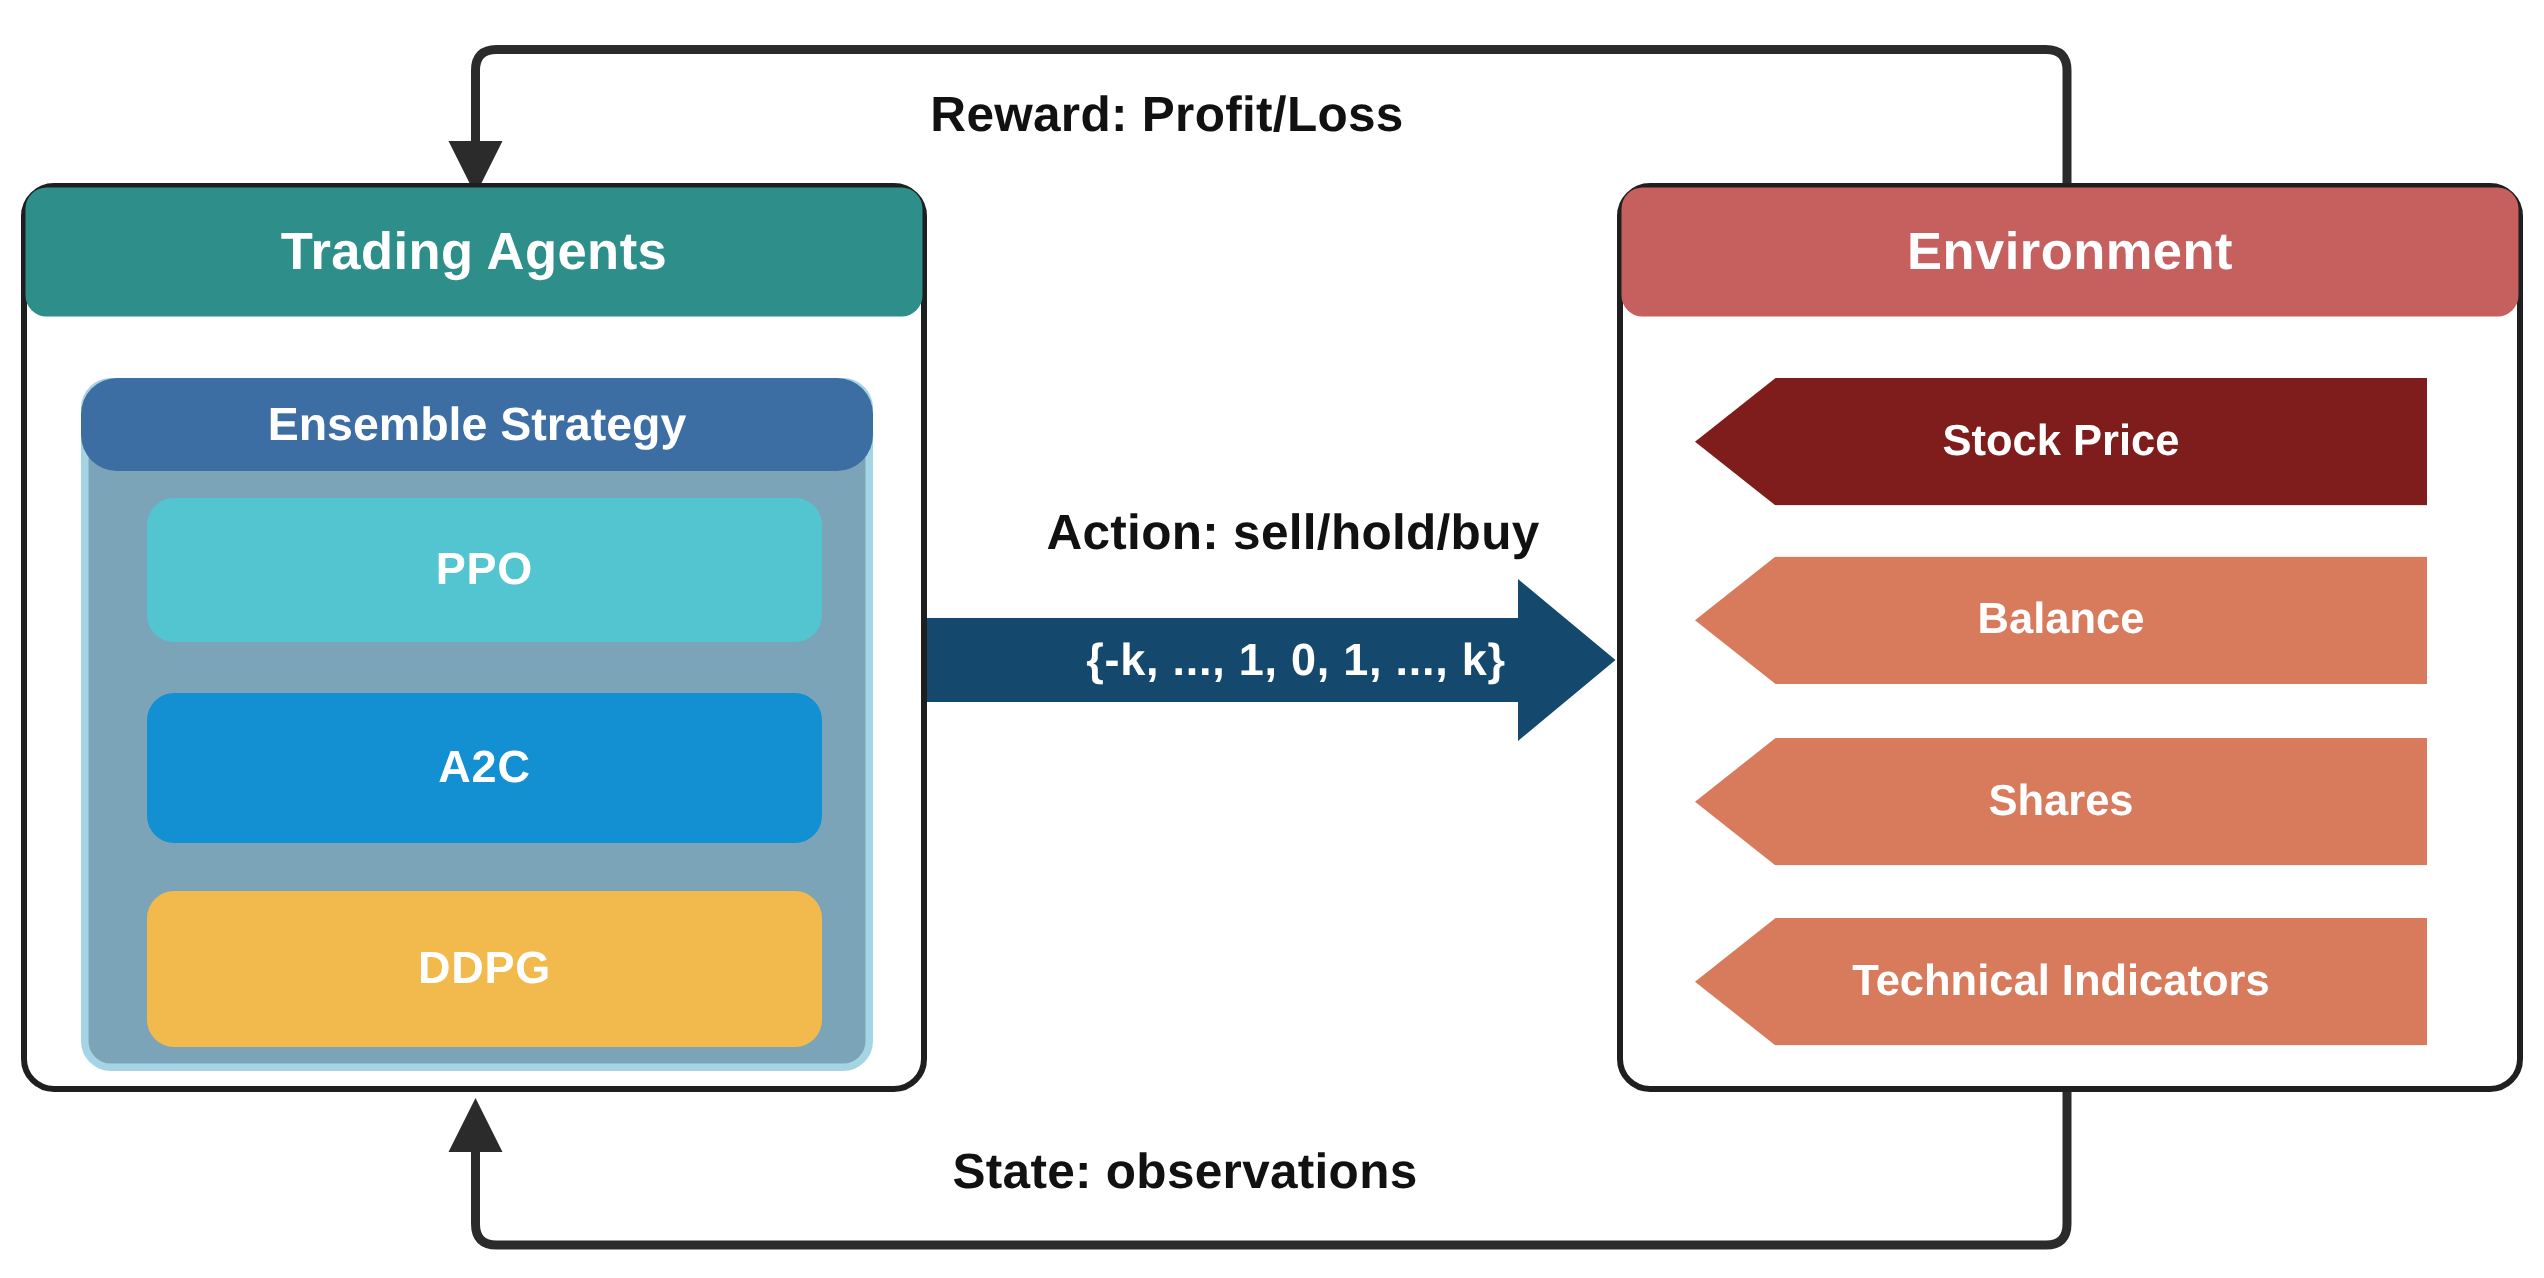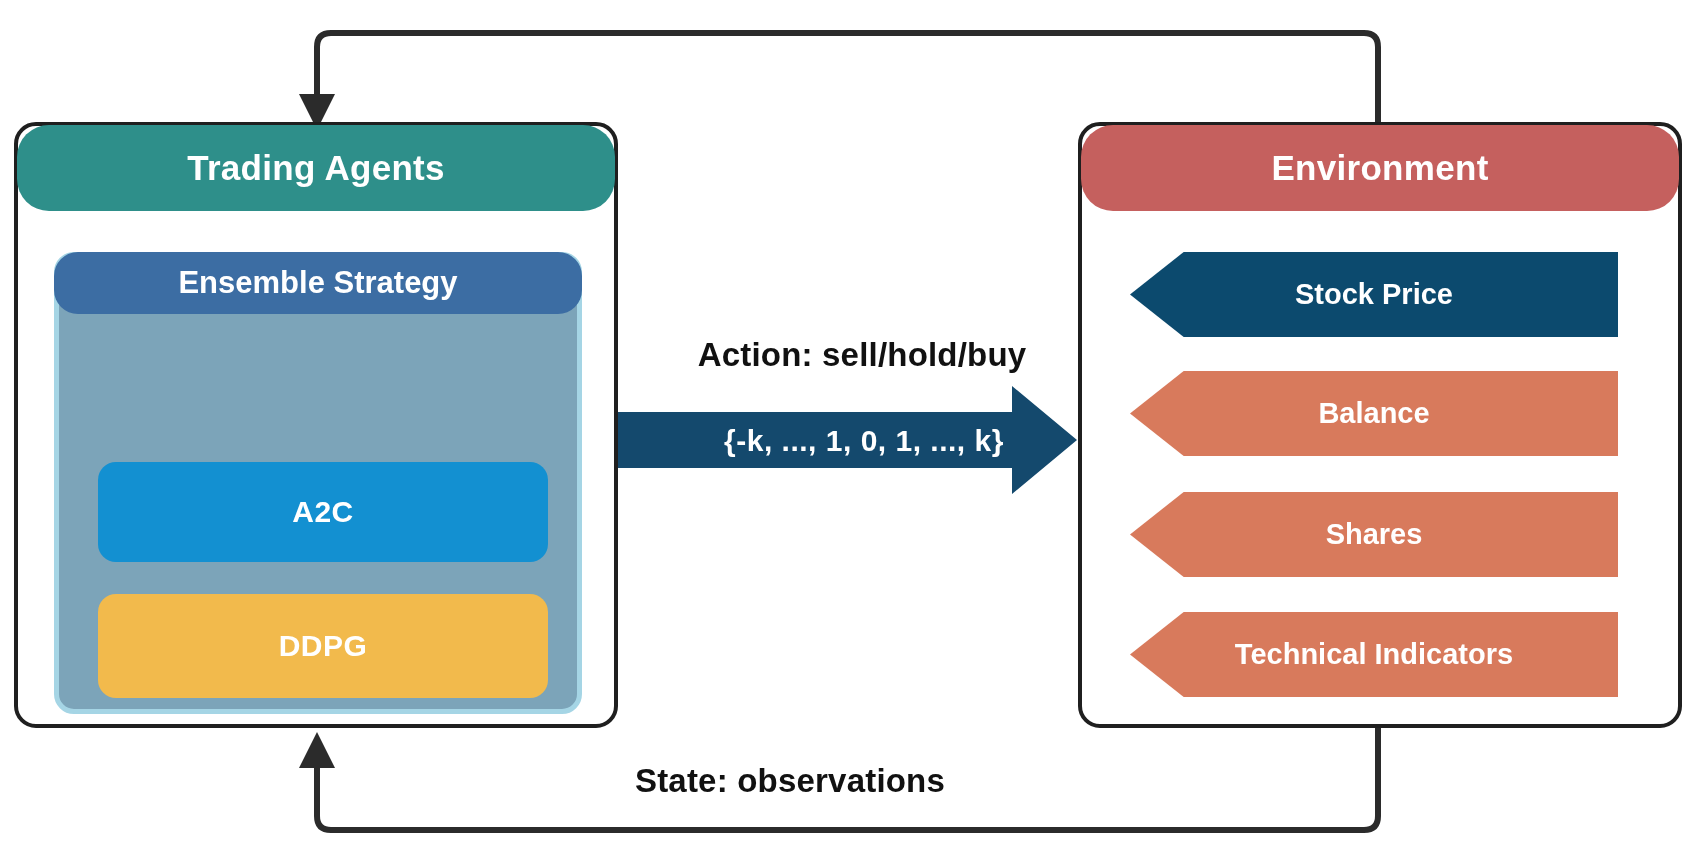--- a/index.html
+++ b/index.html
@@ -40,21 +40,21 @@
     border-radius: 22px;
     box-sizing: border-box;
     z-index: 2;
   }
   .box-header {
     position: absolute;
     left: -1px;
     top: -1px;
     width: 598px;
     height: 86px;
-    border-radius: 32px;
+    border-radius: 14px;
     color: #ffffff;
     font-size: 35px;
     font-weight: 700;
     display: flex;
     align-items: center;
     justify-content: center;
     letter-spacing: 0.3px;
   }
   .ensemble {
     position: absolute;
@@ -136,44 +136,46 @@
     </g>
 
     <g>
       <path d="M 1378 726 L 1378 816 Q 1378 830 1364 830 L 331 830 Q 317 830 317 816 L 317 766" fill="none" stroke="#2B2B2B" stroke-width="6" stroke-linecap="butt"></path>
       <polygon points="299,768 335,768 317,732" fill="#2B2B2B"></polygon>
     </g>
 
     <polygon points="618,412 1012,412 1012,386 1077,440 1012,494 1012,468 618,468" fill="#14496D"></polygon>
   </svg>
 
+  <div class="flow-label" style="left:528px; top:57px; width:500px;">Reward: Profit/Loss</div>
 
   <div class="flow-label" style="left:632px; top:336px; width:460px;">Action: sell/hold/buy</div>
 
   <div class="action-set-label">{-k, ..., 1, 0, 1, ..., k}</div>
 
   <div class="flow-label" style="left:540px; top:762px; width:500px;">State: observations</div>
 
   <div class="outer-box" style="left:14px;">
     <div class="box-header" style="background-color: rgb(46, 143, 138);">Trading Agents</div>
 
     <div class="ensemble" style="background-color: rgb(124, 164, 185); border-color: rgb(165, 213, 229);">
       <div class="ensemble-header" style="background-color: rgb(60, 109, 163);">Ensemble Strategy</div>
 
+      <div class="algo-box" style="top: 75px; height: 96px; background-color: rgb(82, 197, 208);">PPO</div>
 
       <div class="algo-box" style="top: 205px; height: 100px; background-color: rgb(19, 144, 209);">A2C</div>
 
       <div class="algo-box" style="top: 337px; height: 104px; background-color: rgb(242, 186, 76);">DDPG</div>
     </div>
   </div>
 
   <div class="outer-box" style="left:1078px;">
     <div class="box-header" style="background-color: rgb(197, 96, 94);">Environment</div>
 
-    <div class="env-item" style="top: 126px; background-color: #0c4a6e;">Stock Price</div>
+    <div class="env-item" style="top: 126px; background-color: #7f1d1d;">Stock Price</div>
 
     <div class="env-item" style="top: 366px; background-color: rgb(216, 122, 92);">Shares</div>
 
     <div class="env-item" style="top: 245px; background-color: rgb(216, 122, 92);">Balance</div>
 
     <div class="env-item" style="top: 486px; background-color: rgb(216, 122, 92);">Technical Indicators</div>
   </div>
 
 </div>
 

